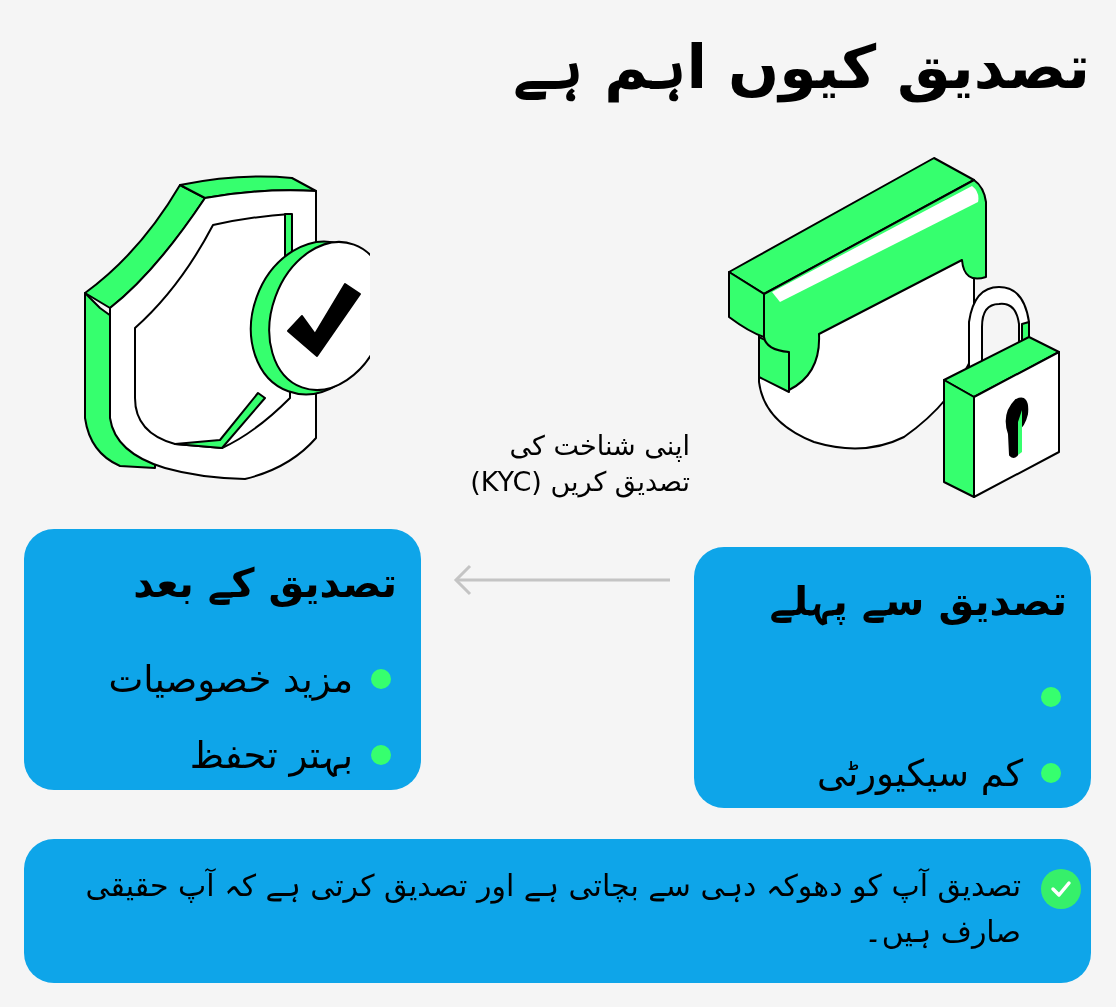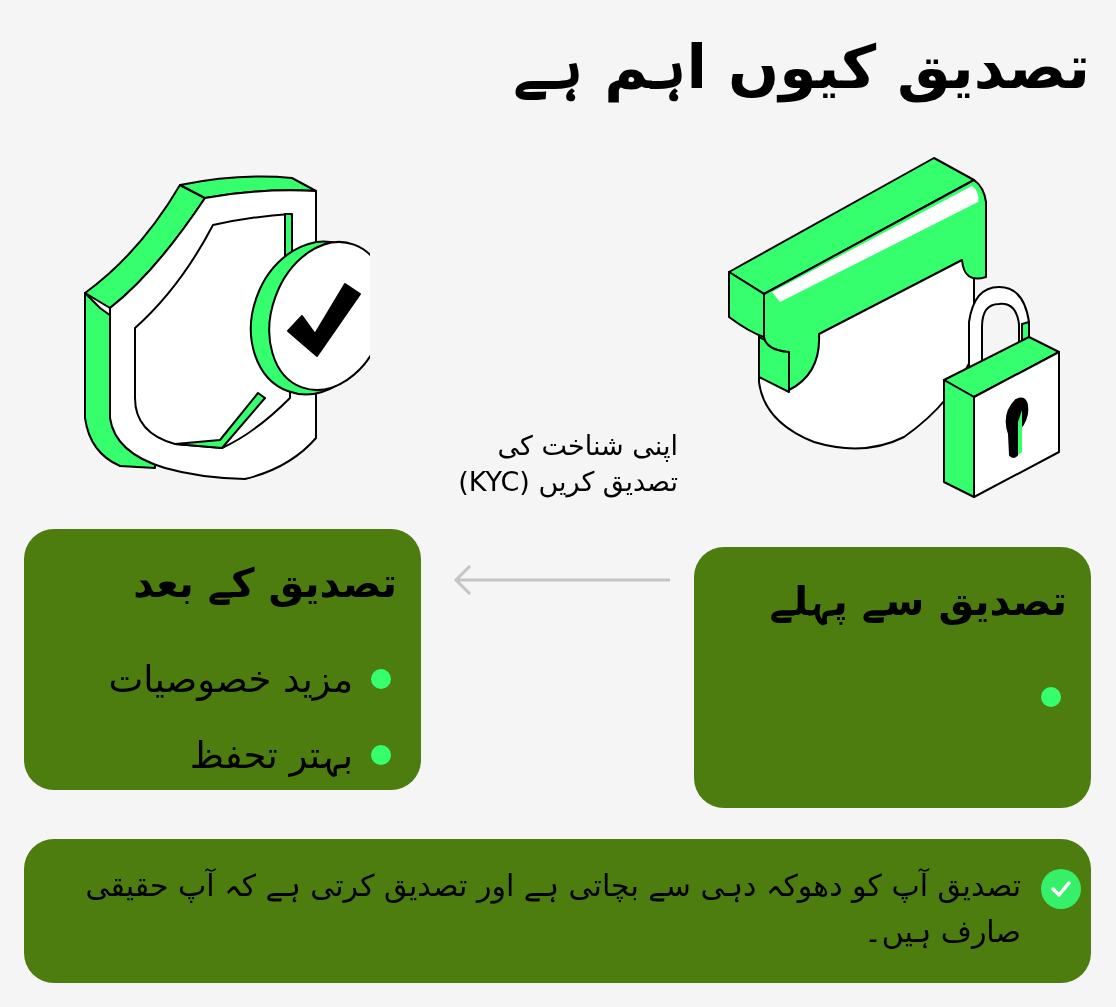--- a/index.html
+++ b/index.html
@@ -16,28 +16,28 @@
       position: absolute; right: 26px; top: 28px;
       font-size: 60px; font-weight: bold; direction: rtl;
       line-height: 1.3; white-space: nowrap;
     }
 
     .illus { position: absolute; }
     .illus.shield { left: 80px; top: 168px; width: 290px; height: 320px; }
     .illus.lock { left: 724px; top: 152px; width: 340px; height: 350px; }
 
     .kyc-label {
-      position: absolute; left: 448px; top: 428px; width: 230px;
+      position: absolute; left: 460px; top: 428px; width: 230px;
       direction: rtl; text-align: right;
       font-size: 27px; line-height: 36px;
     }
     .arrow { position: absolute; left: 448px; top: 562px; width: 226px; height: 36px; }
 
     .card {
-      position: absolute; background: #4d7c0f; border-radius: 30px;
+      position: absolute; background: #0ea5e9; border-radius: 30px;
     }
     .card.after { left: 24px; top: 529px; width: 397px; height: 261px; }
     .card.before { left: 694px; top: 547px; width: 397px; height: 261px; text-align: right; }
     .card.note { left: 24px; top: 839px; width: 1067px; height: 144px; }
 
     .card-title {
       position: absolute; right: 24px; top: 26px;
       direction: rtl; font-size: 40px; font-weight: bold; white-space: nowrap;
       line-height: 1.4;
     }
@@ -136,20 +136,24 @@
       </div>
     </div>
   </div>
 
   <div class="card before">
     <div class="card-title">تصدیق سے پہلے</div>
     <div class="bullets">
       <div class="bullet">
         <span class="dot"></span>
       </div>
+      <div class="bullet">
+        <span class="dot"></span>
+        <span>کم سیکیورٹی</span>
+      </div>
     </div>
   </div>
 
   <div class="card note">
     <div class="note-row">
       <span class="check-badge">
         <svg width="22" height="18" viewBox="0 0 22 18">
           <polyline points="3,9 9,15 19,3" fill="none" stroke="#fff" stroke-width="3.5" stroke-linecap="round" stroke-linejoin="round"></polyline>
         </svg>
       </span>

